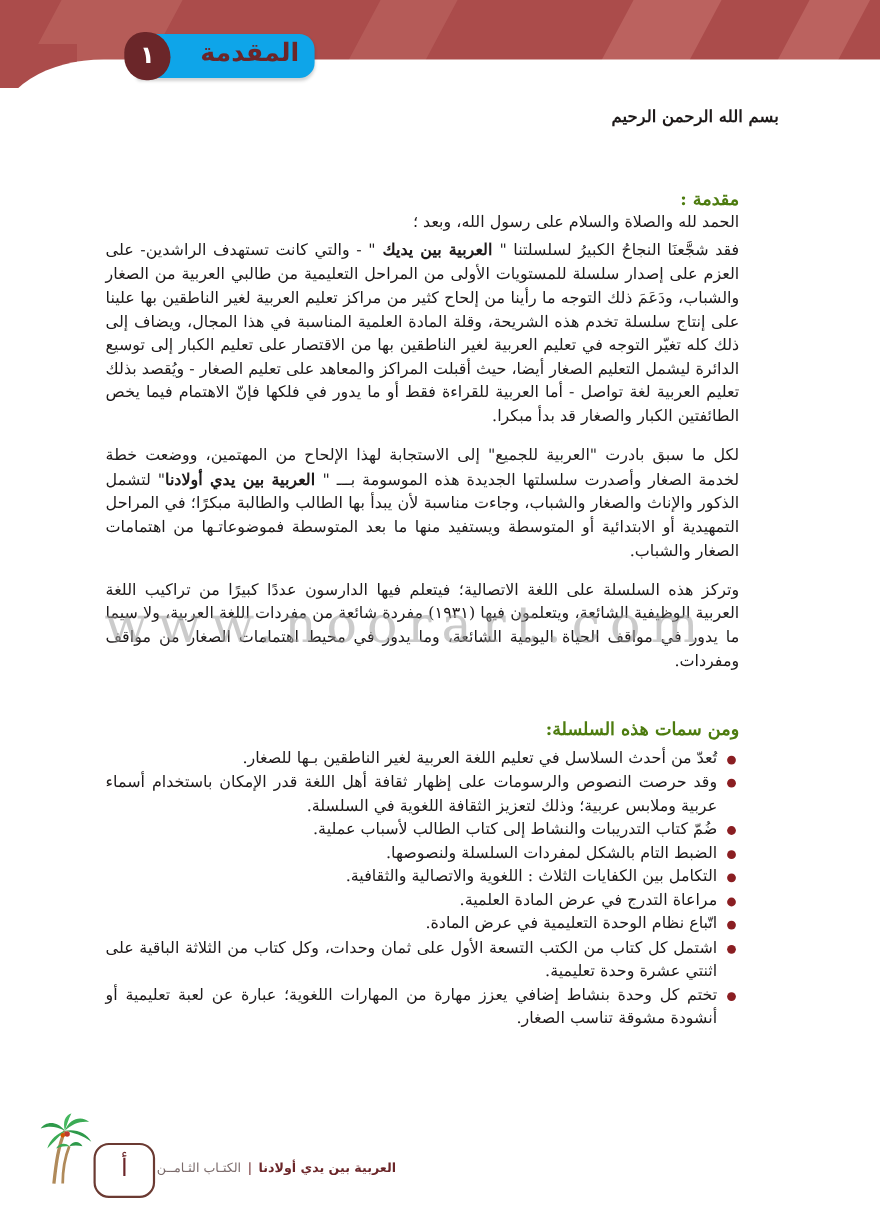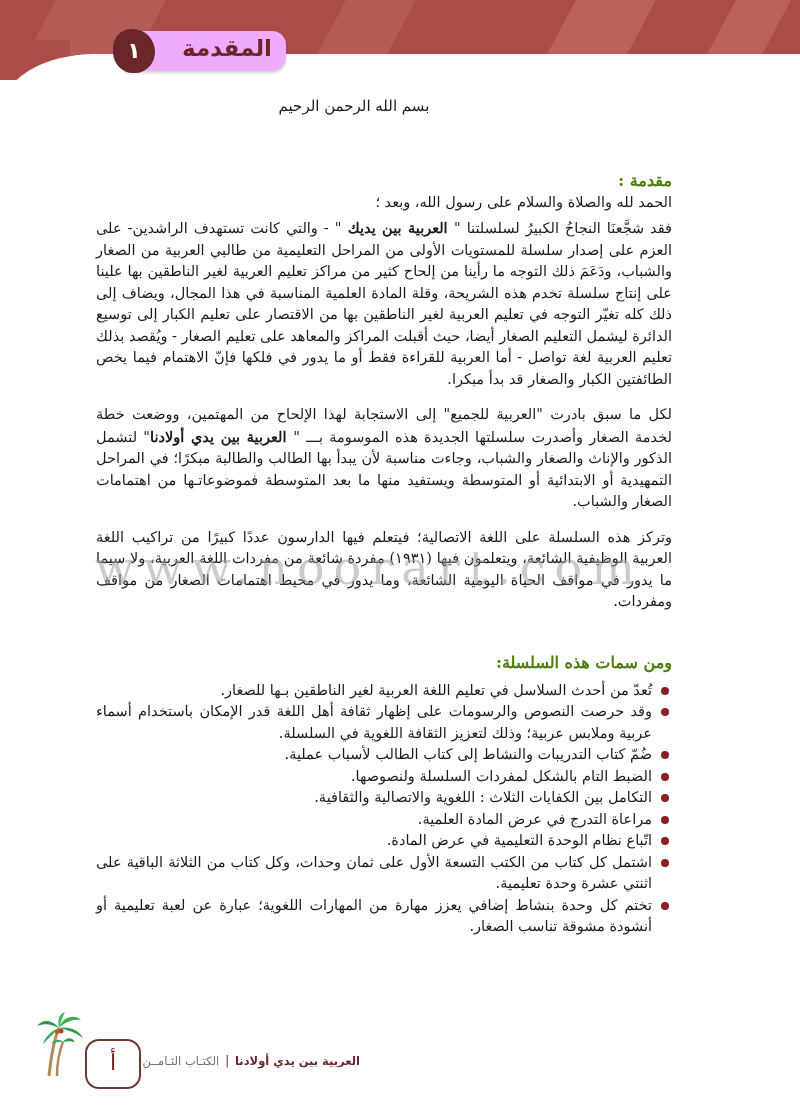--- a/index.html
+++ b/index.html
@@ -21,41 +21,41 @@
   .page-curve {
     position: absolute; left: 0; top: 54px; width: 800px; height: 60px;
     background: #fff; border-top-left-radius: 110px 70px;
   }
   .corner-shade {
     position: absolute; left: 0; top: 40px; width: 70px; height: 40px;
     background: #ab4c4b;
   }
   .title-tab {
     position: absolute; left: 124px; top: 31px; width: 162px; height: 40px;
-    background: #f0abfc; border-radius: 4px 14px 14px 4px;
+    background: #0ea5e9; border-radius: 4px 14px 14px 4px;
     box-shadow: 0 2px 3px rgba(0,0,0,.18);
   }
   .title-text {
     position: absolute; right: 14px; top: 4px;
     font-family: "DejaVu Sans", sans-serif; font-weight: bold;
     font-size: 23px; color: #6b2629; direction: rtl;
   }
   .chapter-badge {
     position: absolute; left: 113px; top: 29px; width: 42px; height: 44px;
     background: #6b2629; border-radius: 45% 55% 50% 50%;
     color: #fff; font-family: "DejaVu Sans", sans-serif; font-weight: bold;
     font-size: 22px; text-align: center; line-height: 44px;
   }
   .content {
     position: absolute; left: 96px; width: 576px; direction: rtl; text-align: justify;
     font-size: 14.5px; line-height: 21.5px;
   }
   .basmala {
-    position: absolute; left: 0; width: 708px; top: 97px; text-align: center;
-    font-size: 15px; font-weight: normal; direction: rtl;
+    position: absolute; left: 0; width: 708px; top: 97px; text-align: right;
+    font-size: 15px; font-weight: bold; direction: rtl;
   }
   .sec-head { color: #4d7c0f; font-weight: bold; font-size: 16px; margin: 0; }
   p { margin: 0 0 14px 0; }
   .b { font-weight: bold; }
   .watermark {
     position: absolute; left: 95px; top: 541px; font-family: "DejaVu Serif", serif;
     font-size: 46px; letter-spacing: 9px; color: rgba(160,160,160,.55);
     pointer-events: none; white-space: nowrap;
   }
   ul.features { list-style: none; margin: 6px 0 0 0; padding: 0 20px 0 0; }

